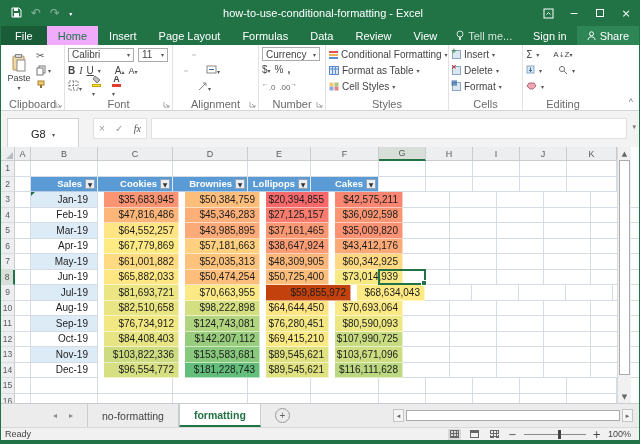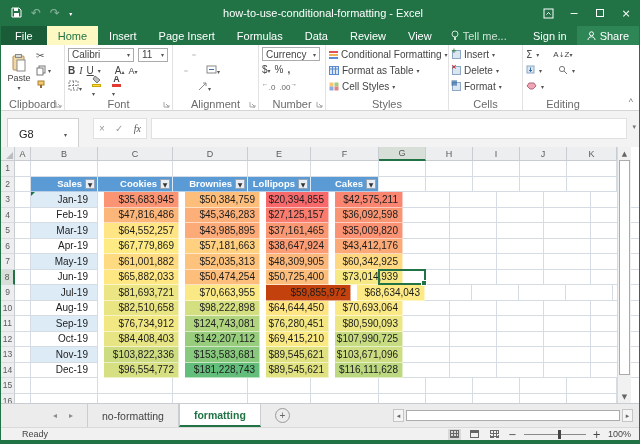--- a/index.html
+++ b/index.html
@@ -15,21 +15,21 @@
   .title-text{flex:1;text-align:center;white-space:nowrap;overflow:hidden;}
   .wctrls{display:flex;align-items:center;gap:0;margin-left:auto;}
   .wbtn{width:26px;height:26px;display:flex;align-items:center;justify-content:center;font-size:11px;
     font-family:"DejaVu Sans",sans-serif;}
   .restore-box{width:8px;height:8px;border:1px solid #fff;}
   
   .tabrow{position:absolute;left:0;top:26px;width:100%;height:19px;background:#217346;display:flex;
     align-items:stretch;font-size:11px;color:#fff;}
   .rtab{padding:0 11px;display:flex;align-items:center;}
   .rtab.filetab{background:#1a5c38;padding:0 14px;}
-  .rtab.active{background:#fef9c3;color:#217346;}
+  .rtab.active{background:#f0abfc;color:#217346;}
   .tellme{display:flex;align-items:center;gap:4px;color:#cfe3d6;padding:0 8px;}
   .tr-right{margin-left:auto;display:flex;align-items:stretch;}
   .signin{display:flex;align-items:center;padding:0 10px;}
   .share{display:flex;align-items:center;gap:4px;background:#2e8555;padding:0 10px;}
   
   .ribbon{position:absolute;left:0;top:45px;width:100%;height:66px;background:#fff;
     border-bottom:1px solid #d5d5d5;display:flex;font-size:10px;color:#444;}
   .rgroup{position:relative;border-right:1px solid #e2e2e2;display:flex;flex-direction:column;}
   .rbody{flex:1;display:flex;padding:2px 2px 0 3px;gap:2px;}
   .rlabel{height:13px;display:flex;align-items:center;justify-content:center;gap:3px;
@@ -52,21 +52,21 @@
   .tog.on{background:#d9d9d9;}
   .srow{display:flex;align-items:center;gap:3px;height:15px;white-space:nowrap;}
   .cfico{display:inline-flex;flex-direction:column;gap:1px;}
   .cfico i{width:9px;height:2px;display:block;}
   .sq{display:inline-block;width:9px;height:9px;border:1px solid #8aa8c6;background:#dce6f1;position:relative;}
   .sq b{position:absolute;font-size:7px;line-height:7px;left:-2px;top:-3px;font-family:"DejaVu Sans",sans-serif;}
   .collapse{position:absolute;right:6px;bottom:3px;color:#777;font-size:9px;}
   
   .fbar{position:absolute;left:0;top:111px;width:100%;height:36px;background:#f3f3f3;}
   .namebox{position:absolute;left:6px;top:7px;width:72px;height:32px;background:#fff;border:1px solid #d0d0d0;
-    display:flex;align-items:center;font-size:11px;color:#222;padding:0 11px;}
+    display:flex;align-items:center;font-size:11px;color:#222;padding:0 23px;}
   .namebox .car{margin-left:auto;}
   .fxbtns{position:absolute;left:92px;top:7px;width:54px;height:21px;background:#fff;border:1px solid #e0e0e0;
     display:flex;align-items:center;justify-content:space-around;color:#9a9a9a;font-size:10px;}
   .fxbtns .fx{font-style:italic;font-family:"Liberation Serif",serif;color:#555;}
   .finput{position:absolute;left:150px;top:7px;width:476px;height:21px;background:#fff;border:1px solid #e0e0e0;}
   .fdrop{position:absolute;right:3px;top:12px;color:#777;font-size:7px;font-family:"DejaVu Sans",sans-serif;}
   
   .gridwrap{position:absolute;left:0;top:147px;width:100%;height:256px;background:#fff;overflow:hidden;}
   .hdr-row{display:flex;height:14px;}
   .hcell{background:#eceef0;border-right:1px solid #c9cdd2;border-bottom:1px solid #c9cdd2;
@@ -104,21 +104,21 @@
   .stab.active{background:#fff;color:#217346;font-weight:bold;border-bottom:2px solid #217346;}
   .addsheet{width:15px;height:15px;border:1px solid #9a9a9a;border-radius:50%;color:#666;display:flex;align-items:center;
     justify-content:center;font-size:10px;align-self:center;margin-left:14px;}
   .hscroll{position:absolute;right:6px;top:5px;width:240px;height:13px;display:flex;align-items:center;}
   .hs-arr{width:11px;height:13px;border:1px solid #c5c5c5;background:#f5f5f5;color:#666;font-size:7px;display:flex;
     align-items:center;justify-content:center;font-family:"DejaVu Sans",sans-serif;}
   .hthumb{flex:1;height:11px;background:#fff;border:1px solid #ababab;margin:0 2px;}
   
   .statusbar{position:absolute;left:0;top:427px;width:100%;height:13px;background:#f1f1f1;border-top:1px solid #d9d9d9;
     display:flex;align-items:center;font-size:9px;color:#444;}
-  .ready{padding-left:21px;}
+  .ready{padding-left:4px;}
   .sb-right{margin-left:auto;display:flex;align-items:center;gap:7px;padding-right:8px;}
   .vbtn{width:13px;height:11px;display:flex;align-items:center;justify-content:center;}
   .vbtn.on{background:#d9d9d9;}
   .ig{width:9px;height:8px;border:1px solid #666;background:
      repeating-linear-gradient(90deg,transparent 0 2px,#666 2px 3px),
      repeating-linear-gradient(transparent 0 2px,#666 2px 3px);}
   .ig2{width:9px;height:8px;border:1px solid #666;border-top:3px solid #666;}
   .ztrack{width:62px;height:1px;background:#8a8a8a;position:relative;}
   .zthumb{position:absolute;left:34px;top:-4px;width:3px;height:9px;background:#444;}
   .zpm{font-family:"DejaVu Sans",sans-serif;font-size:10px;color:#444;}
@@ -154,21 +154,21 @@
           <span class="restore-box"></span>
         </span>
       <span class="wbtn">×</span>
     </div>
   </div>
 
   <div class="tabrow">
     <div class="rtab filetab">File</div>
     <div class="rtab active">Home</div>
     <div class="rtab">Insert</div>
-    <div class="rtab">Page Insert</div>
+    <div class="rtab">Page Layout</div>
     <div class="rtab">Formulas</div>
     <div class="rtab">Data</div>
     <div class="rtab">Review</div>
     <div class="rtab">View</div>
     <div class="tellme">
       <svg width="8" height="11" viewBox="0 0 8 11">
           <circle cx="4" cy="4" r="3" fill="none" stroke="#cfe3d6"></circle>
           <rect x="3" y="7" width="2" height="3" fill="#cfe3d6"></rect>
         </svg>
       <span>Tell me...</span>

